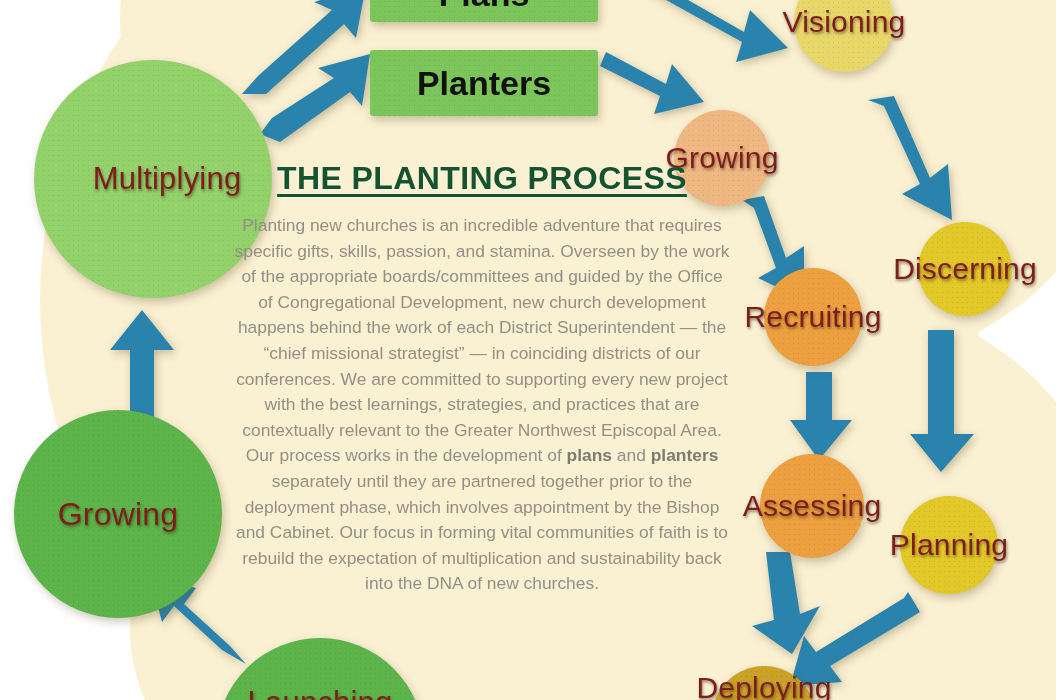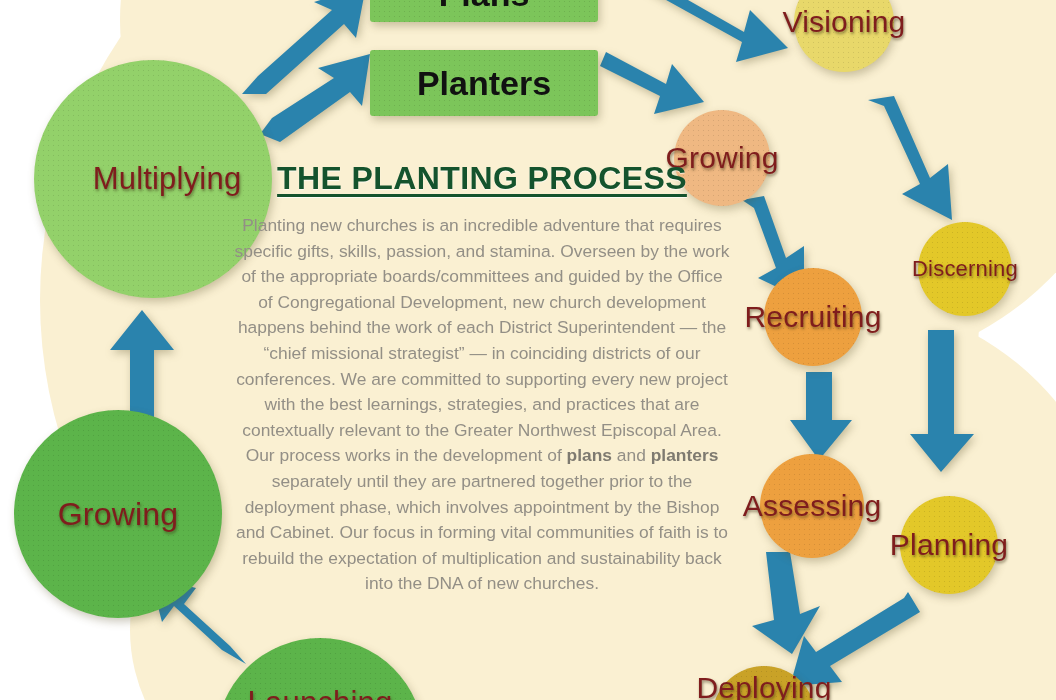--- a/index.html
+++ b/index.html
@@ -279,21 +279,21 @@
 
   <div class="node" style="left:794px; top:-28px; width:100px; height:100px; background:#e8d86a;">
     <span class="node-label" style="font-size:30px;">Visioning</span>
   </div>
 
   <div class="node" style="left:674px; top:110px; width:96px; height:96px; background:#efb882;">
     <span class="node-label" style="font-size:30px;">Growing</span>
   </div>
 
   <div class="node" style="left:918px; top:222px; width:94px; height:94px; background:#e3c829;">
-    <span class="node-label" style="font-size:22px;">Discerning</span>
+    <span class="node-label" style="font-size:30px;">Discerning</span>
   </div>
 
   <div class="node" style="left:764px; top:268px; width:98px; height:98px; background:#eda03f;">
     <span class="node-label" style="font-size:30px;">Recruiting</span>
   </div>
 
   <div class="node" style="left:900px; top:496px; width:98px; height:98px; background:#e3c829;">
     <span class="node-label" style="font-size:30px;">Planning</span>
   </div>
 

